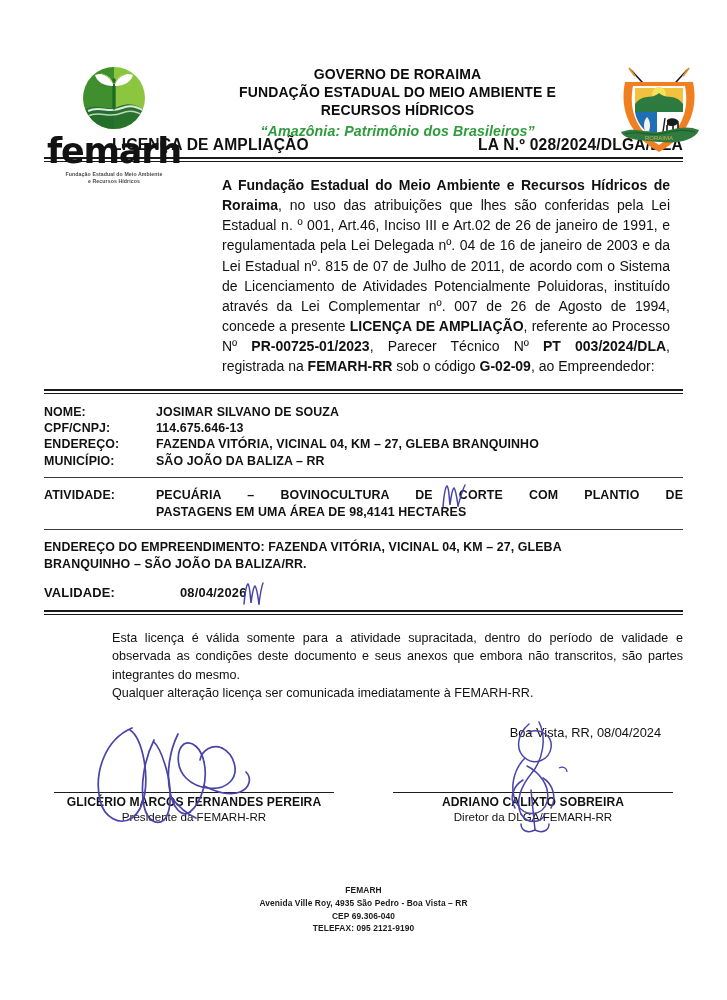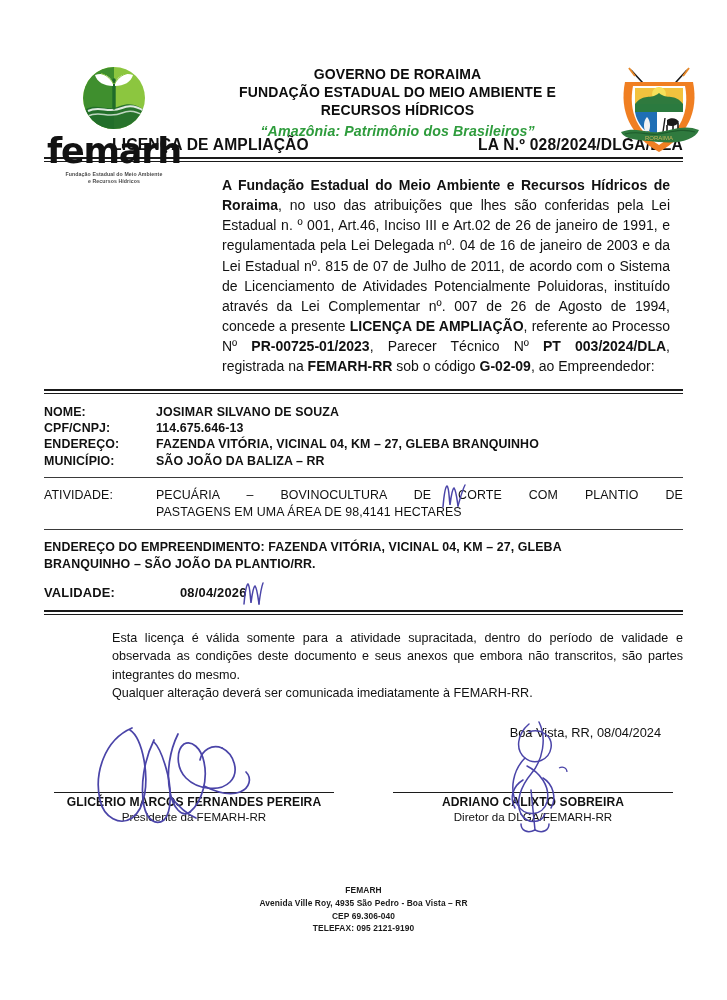--- a/index.html
+++ b/index.html
@@ -132,21 +132,21 @@
     flex: 0 0 112px;
   }
   .field-value {
     flex: 1 1 auto;
   }
 
   .activity {
     display: flex;
     margin: 0 44px;
     font-size: 12.4px;
-    font-weight: normal;
+    font-weight: bold;
     line-height: 1.34;
     letter-spacing: 0.1px;
   }
   .activity-label { flex: 0 0 112px; }
   .activity-value {
     flex: 1 1 auto;
     text-align: justify;
     text-justify: inter-word;
     position: relative;
   }
@@ -347,40 +347,40 @@
       </svg>
     </div>
   </div>
 
   <div style="height:9px"></div>
   <div class="rule-single"></div>
   <div style="height:9px"></div>
 
   <div class="empreend">
     <div>ENDEREÇO DO EMPREENDIMENTO: FAZENDA VITÓRIA, VICINAL 04, KM – 27, GLEBA</div>
-    <div>BRANQUINHO – SÃO JOÃO DA PLANTIO/RR.</div>
+    <div>BRANQUINHO – SÃO JOÃO DA BALIZA/RR.</div>
   </div>
 
   <div style="height:11px"></div>
 
   <div class="validade">
     <div class="validade-label">VALIDADE:</div>
     <div>08/04/2026</div>
     <svg class="ink" style="left:196px; top:-3px;" width="26" height="24" aria-hidden="true">
       <path d="M4 22 C5 11 6 3 8 2 C10 4 10 13 11 21 C12 13 13 5 15 4 C17 6 18 15 19 22" stroke="#4a44a8" stroke-width="1.5" fill="none" stroke-linecap="round"></path>
       <path d="M19 22 C20 14 21 6 23 1" stroke="#4a44a8" stroke-width="1.4" fill="none" stroke-linecap="round"></path>
     </svg>
   </div>
 
   <div style="height:7px"></div>
   <div class="rule-double"></div>
 
   <div class="closing">
     <p>Esta licença é válida somente para a atividade supracitada, dentro do período de validade e observada as condições deste documento e seus anexos que embora não transcritos, são partes integrantes do mesmo.</p>
-    <p class="nojust">Qualquer alteração deverá ser comunicada imediatamente à FEMARH-RR.</p>
+    <p class="nojust">Qualquer alteração licença ser comunicada imediatamente à FEMARH-RR.</p>
   </div>
 
   <div class="place-date">Boa Vista, RR, 08/04/2024</div>
 
   <div class="signatures">
 
     <div class="sig-block">
       <svg class="ink" style="left:30px; top:-66px;" width="220" height="104" aria-hidden="true">
         <g fill="none" stroke="#4a44a8" stroke-width="1.7" stroke-linecap="round">
           <path d="M58 2 C30 14 20 48 26 74 C30 92 46 100 58 92 C72 82 74 56 70 34 C67 18 62 8 56 4"></path>

